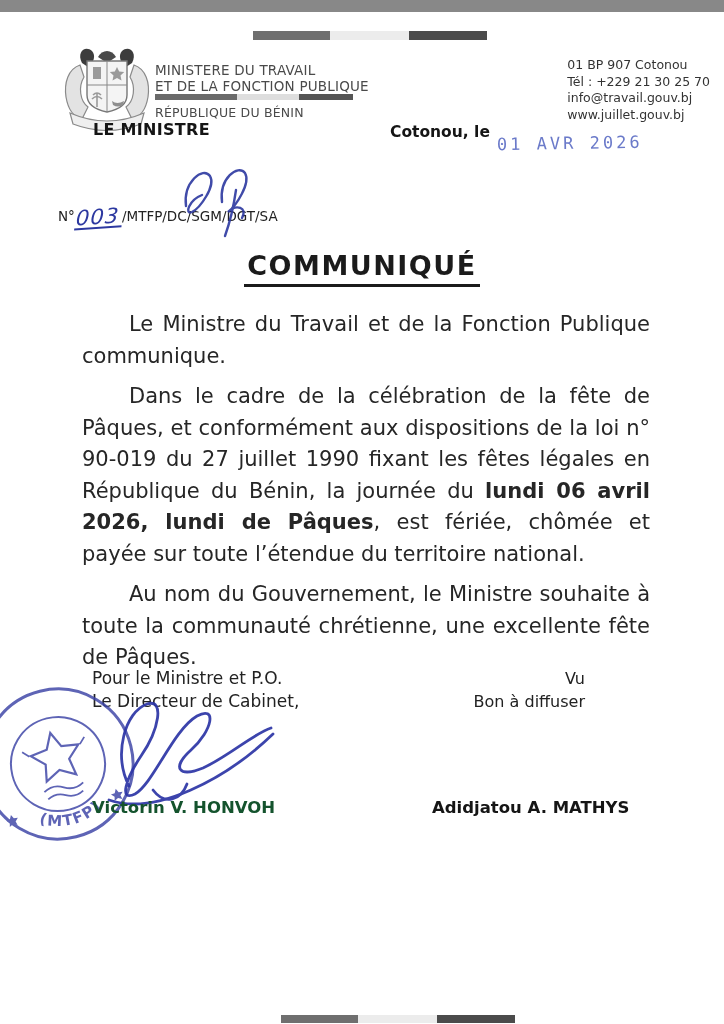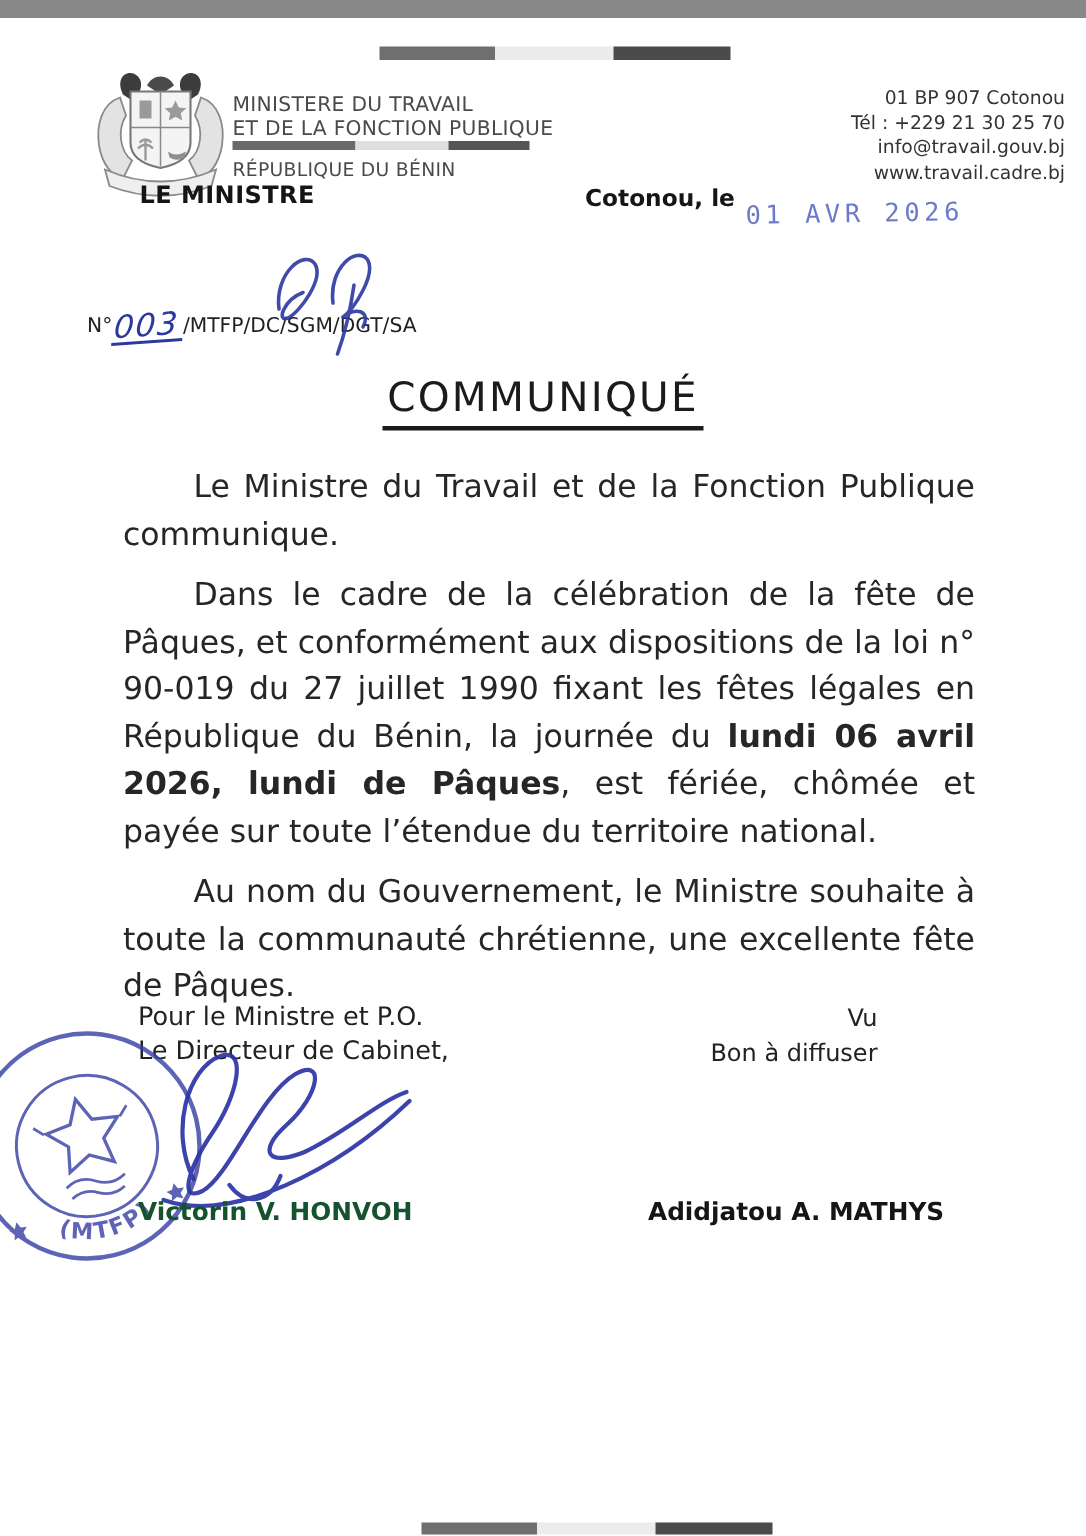--- a/index.html
+++ b/index.html
@@ -19,42 +19,42 @@
   .bar-top .seg3,.bar-bottom .seg3{width:78px;background:#4b4b4b;}
   .bar-mini{left:155px;top:82px;height:6px;}
   .bar-mini .seg1{width:82px;background:#6a6a6a;}
   .bar-mini .seg2{width:62px;background:#dedede;}
   .bar-mini .seg3{width:54px;background:#555;}
 
   .coat{position:absolute;left:58px;top:31px;width:98px;height:94px;}
 
   .ministry{position:absolute;left:155px;top:51px;font-size:13.5px;line-height:15.5px;color:#4a4a4a;letter-spacing:.2px;}
   .republic{position:absolute;left:155px;top:93px;font-size:12.5px;color:#4a4a4a;letter-spacing:.2px;}
-  .contact{position:absolute;right:14px;top:45px;text-align:right;font-size:12.5px;line-height:16.5px;color:#333;}
+  .contact{position:absolute;right:14px;top:45px;text-align:left;font-size:12.5px;line-height:16.5px;color:#333;}
 
   .minister-label{position:absolute;left:93px;top:108px;font-weight:bold;font-size:16px;color:#151515;letter-spacing:.3px;}
   .dateline{position:absolute;left:390px;top:111px;font-weight:bold;font-size:15.5px;color:#151515;}
   .date-stamp{
     position:absolute;left:497px;top:121px;
     font-family:"DejaVu Sans Mono","Liberation Mono",monospace;
     font-size:17px;letter-spacing:3px;color:#5b6cc4;opacity:.9;
     transform:rotate(-1deg);
   }
 
   .refline{position:absolute;left:58px;top:196px;font-size:13.5px;color:#222;white-space:nowrap;}
   .refline .hand-number{
     display:inline-block;font-size:21px;line-height:18px;color:#2c38a0;
     font-style:italic;border-bottom:2px solid #2c38a0;padding:0 3px 1px 1px;
     transform:skewX(-8deg) rotate(-4deg);vertical-align:-3px;letter-spacing:1px;
   }
   .paraph{position:absolute;left:170px;top:150px;width:96px;height:78px;}
 
   .doc-title-wrap{position:absolute;left:0;top:238px;width:724px;text-align:center;}
   .doc-title{
-    display:inline-block;font-size:27px;font-weight:normal;letter-spacing:1.5px;color:#1b1b1b;
+    display:inline-block;font-size:27px;font-weight:bold;letter-spacing:1.5px;color:#1b1b1b;
     border-bottom:3px solid #1b1b1b;padding:0 3px 3px 3px;
   }
 
   .body-text{position:absolute;left:82px;top:297px;width:568px;font-size:21px;line-height:31.5px;text-align:justify;color:#262626;}
   .body-text p{margin:0 0 9px 0;text-indent:47px;}
   .body-text .b{font-weight:bold;}
 
   .sig-left-lines{position:absolute;left:92px;top:655px;font-size:17px;line-height:23px;color:#222;}
   .sig-left-name{position:absolute;left:92px;top:786px;font-size:16.5px;font-weight:bold;color:#14532d;}
   .sig-right-lines{position:absolute;left:425px;top:655px;width:160px;text-align:right;font-size:16px;line-height:23px;color:#222;}
@@ -109,21 +109,21 @@
   <div class="ministry">
     <div>MINISTERE DU TRAVAIL</div>
     <div>ET DE LA FONCTION PUBLIQUE</div>
   </div>
   <div class="republic">RÉPUBLIQUE DU BÉNIN</div>
 
   <div class="contact">
     <div>01 BP 907 Cotonou</div>
     <div>Tél : +229 21 30 25 70</div>
     <div>info@travail.gouv.bj</div>
-    <div>www.travail.cadre.bj</div>
+    <div>www.juillet.gouv.bj</div>
   </div>
 
   <div class="minister-label">LE MINISTRE</div>
   <div class="dateline">Cotonou, le</div>
   <div class="date-stamp">01 AVR 2026</div>
 
   <div class="refline"><span>N°</span><span class="hand-number">003</span><span>/MTFP/DC/SGM/DGT/SA</span></div>
 
   <svg class="paraph" viewBox="0 0 96 78">
     <g fill="none" stroke="#2c38a0" stroke-width="2.4" stroke-linecap="round" opacity=".9">

